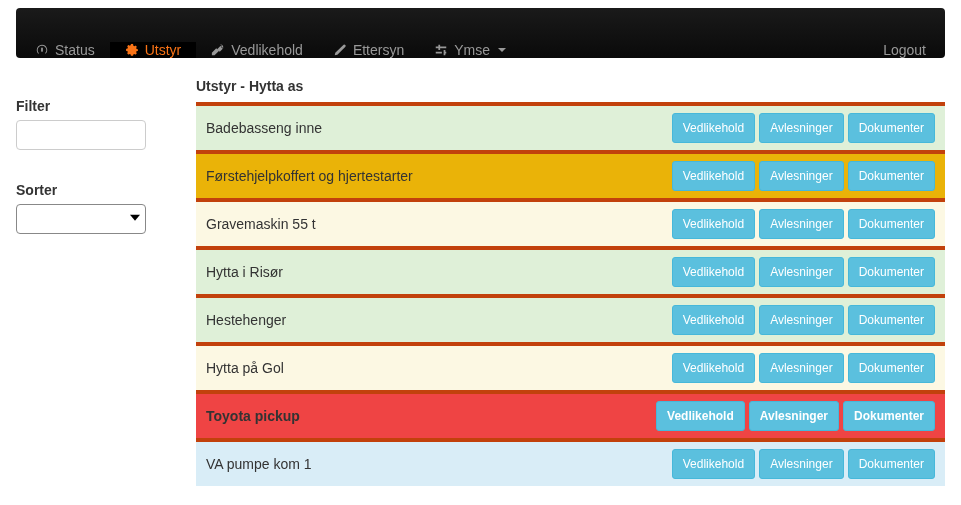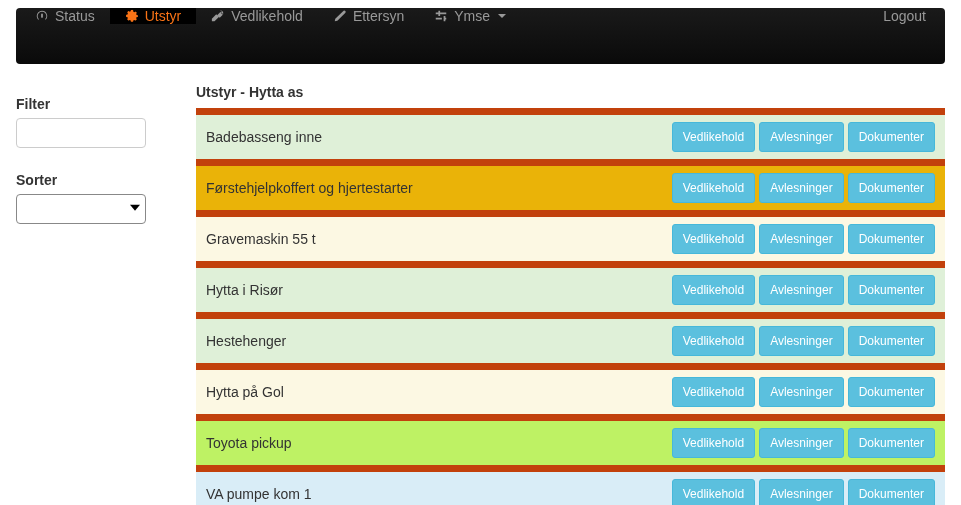--- a/index.html
+++ b/index.html
@@ -1,43 +1,43 @@
 <!DOCTYPE html>
 <html><head>
   <meta charset="utf-8">
   <style>
     * { margin:0; padding:0; box-sizing:border-box; }
     body { font-family:"Helvetica Neue",Helvetica,Arial,sans-serif; font-size:14px; color:#333; background:#fff; }
-    .navbar { background:#101010; background-image:linear-gradient(to bottom,#1a1a1a,#0a0a0a); height:56px; display:flex; align-items:flex-start; padding:0 4px; border-radius:4px; margin:8px 16px 0; }
+    .navbar { background:#101010; background-image:linear-gradient(to bottom,#1a1a1a,#0a0a0a); height:50px; display:flex; align-items:flex-end; padding:0 4px; border-radius:4px; margin:8px 16px 0; }
     .navbar .nav { display:flex; align-items:stretch; list-style:none; }
     .navbar .nav-right { margin-left:auto; }
     .nav-item { display:flex; align-items:center; padding:0 15px; color:#999; text-decoration:none; cursor:pointer; font-size:14px; gap:6px; }
     .nav-item.active { background:#000; color:#f97316; }
     .nav-item svg { width:14px; height:14px; fill:currentColor; }
     .caret { display:inline-block; width:0; height:0; margin-left:2px; vertical-align:middle; border-top:4px solid; border-right:4px solid transparent; border-left:4px solid transparent; }
     .container { display:flex; padding:20px 16px; gap:20px; }
     .sidebar { width:160px; flex-shrink:0; }
-    .sidebar label { font-weight:700; display:block; margin-bottom:6px; font-size:14px; margin-top:12px; }
+    .sidebar label { font-weight:700; display:block; margin-bottom:6px; font-size:14px; margin-top:20px; }
     .form-control { width:130px; height:30px; padding:4px 8px; border:1px solid #ccc; border-radius:4px; font-size:14px; background:#fff; }
     select.form-control { appearance:none; background-image:none; padding-right:20px; position:relative; }
     .select-wrap { position:relative; width:130px; }
     .select-wrap::after { content:""; position:absolute; right:6px; top:50%; transform:translateY(-70%); width:0; height:0; border-left:5px solid transparent; border-right:5px solid transparent; border-top:6px solid #000; pointer-events:none; }
     .select-wrap select { border:1px solid #888; }
     .main { flex:1; }
     .page-title { font-weight:700; font-size:14px; margin-bottom:8px; }
     .table { width:100%; border-collapse:collapse; }
-    .table tr td { padding:7px 10px; border-top:7px solid #c2410c; vertical-align:middle; }
+    .table tr td { padding:7px 10px; border-top:4px solid #c2410c; vertical-align:middle; }
     .table tr td:first-child { font-size:14px; color:#333; }
     .table tr td.actions { text-align:right; white-space:nowrap; width:1%; }
     .row-green { background:#dff0d8; }
     .row-pink { background:#eab308; }
     .row-yellow { background:#fcf8e3; }
     .row-gray { background:#f5f5f5; }
     .row-blue { background:#d9edf7; }
-    .row-white { background:#bef264; }
+    .row-white { background:#ef4444;font-weight:bold; }
     .btn { display:inline-block; padding:5px 10px; font-size:12px; line-height:1.5; border-radius:3px; border:1px solid transparent; cursor:pointer; text-align:center; margin-left:4px; }
     .btn-info { color:#fff; background:#5bc0de; border-color:#46b8da; }
   </style>
 </head>
 <body>
 
 <nav class="navbar">
   <ul class="nav">
     <li>
         <a class="nav-item">

